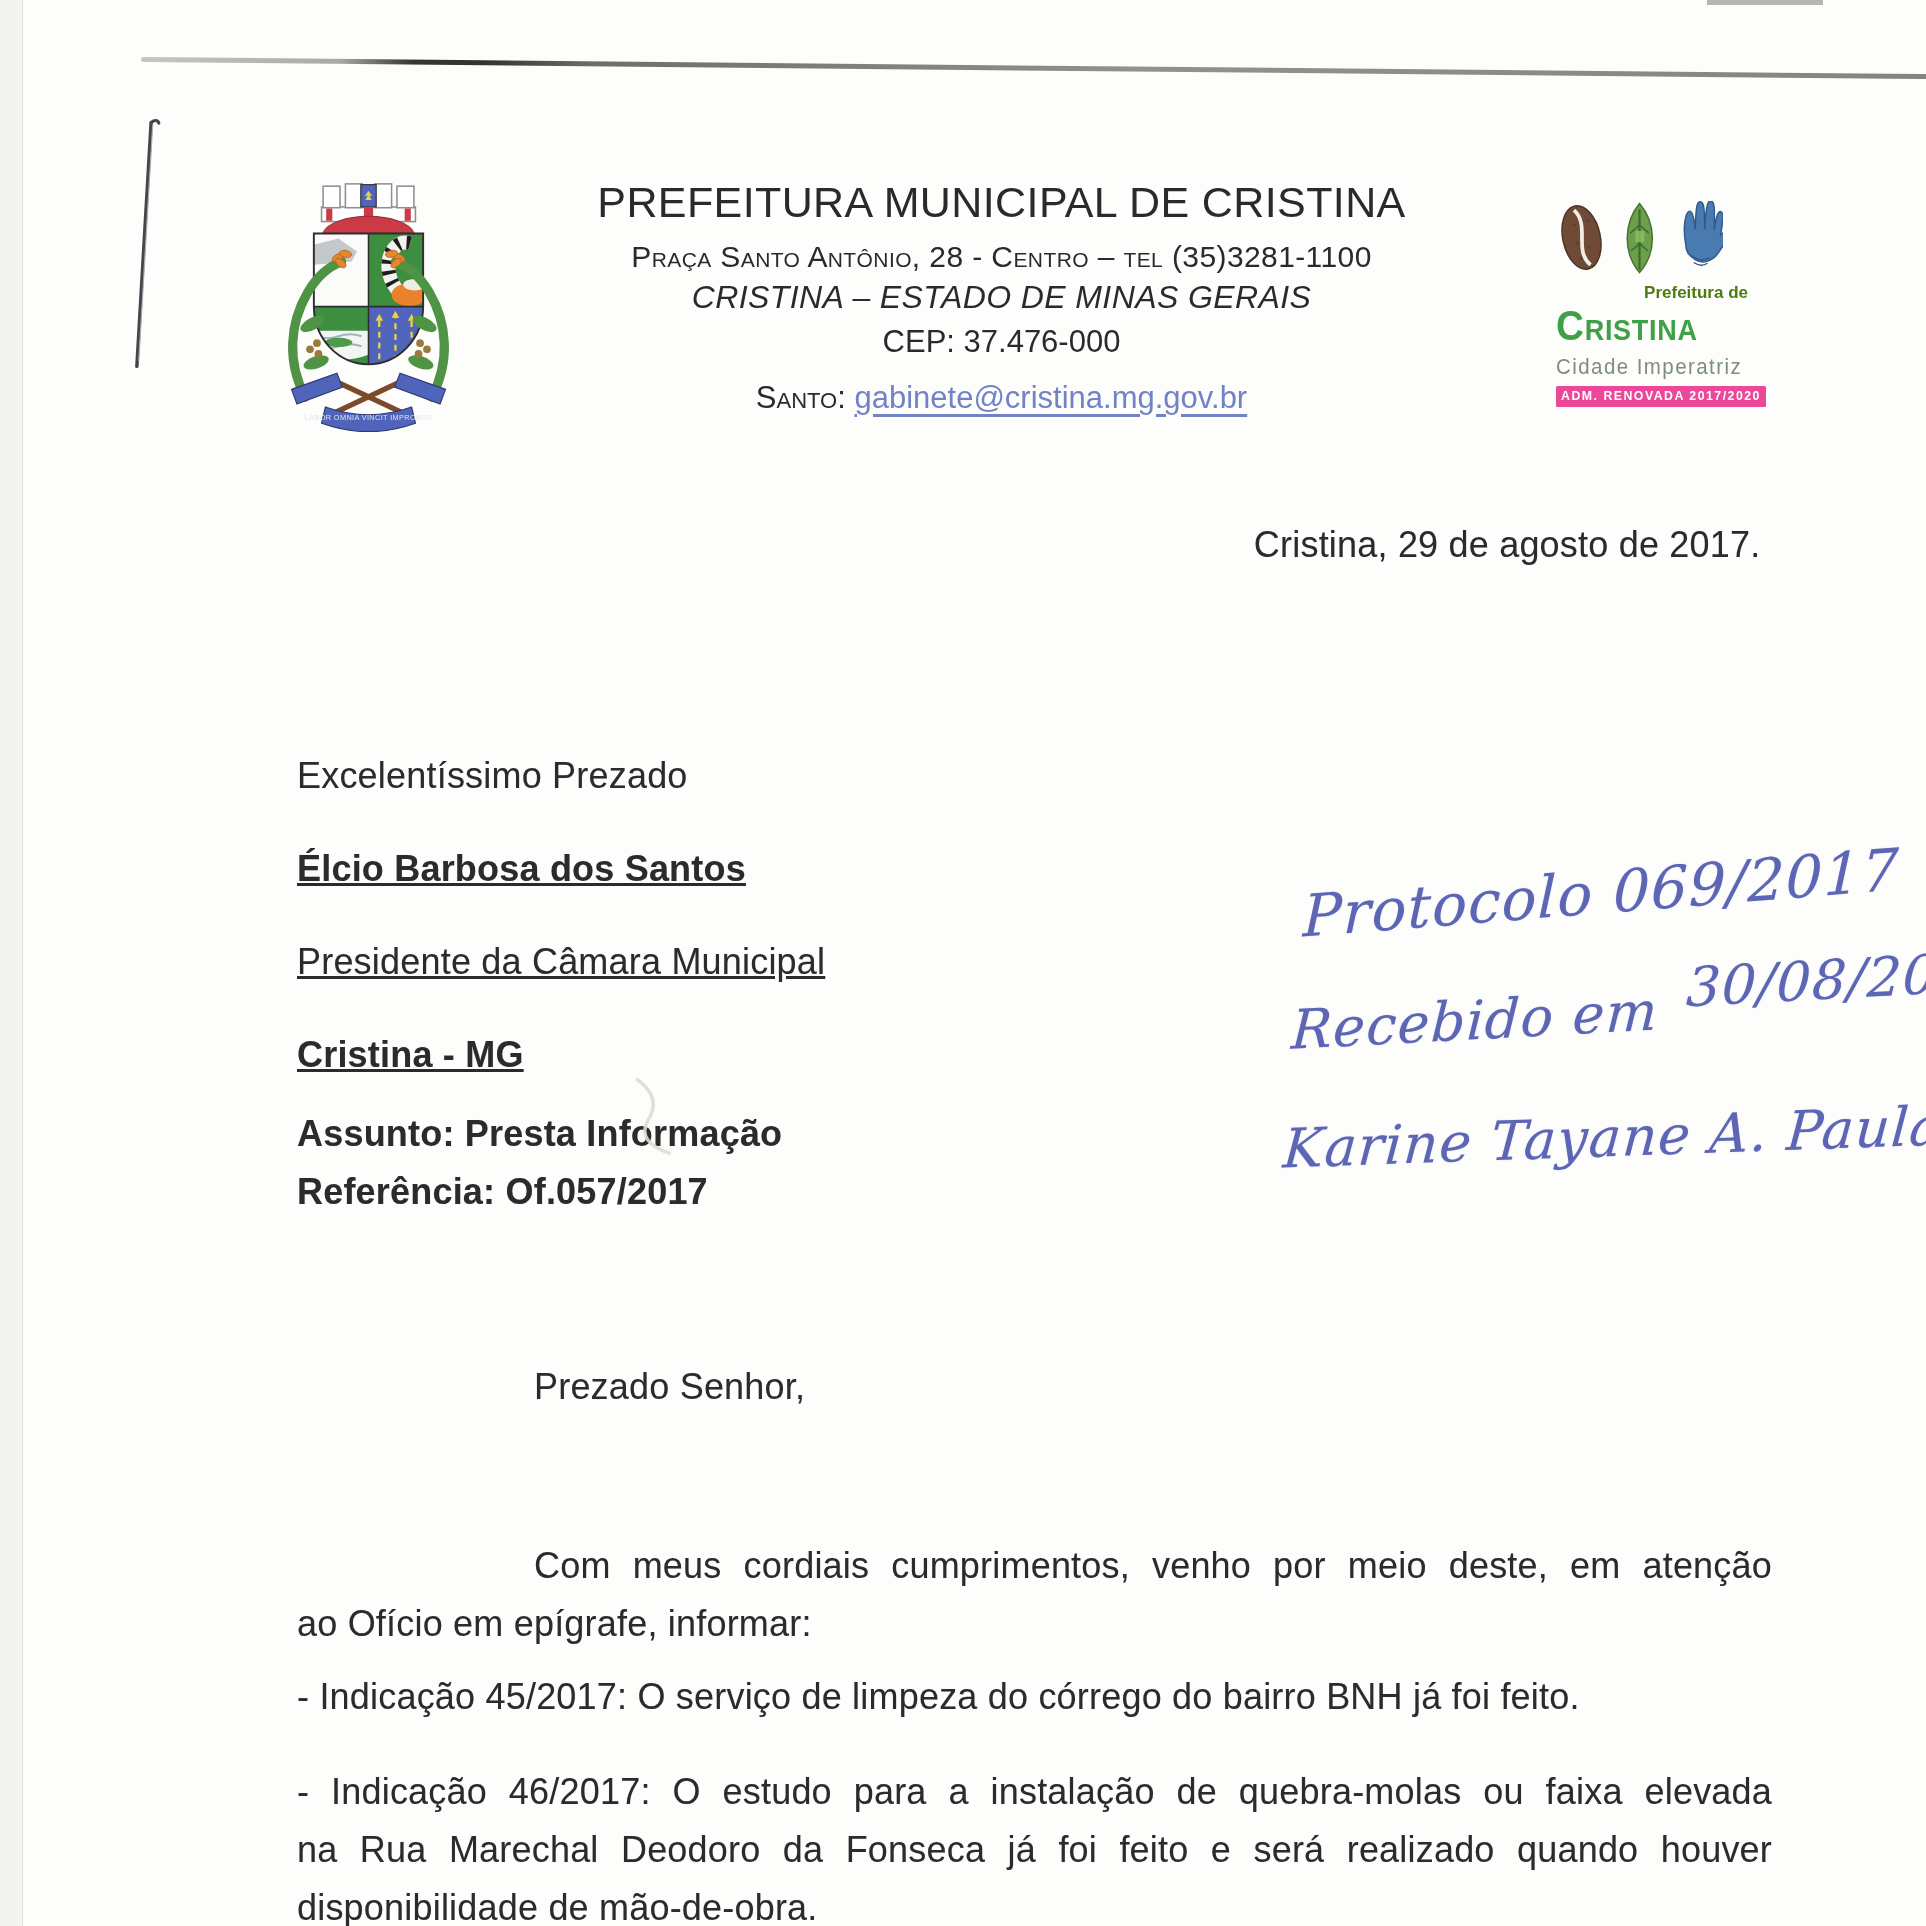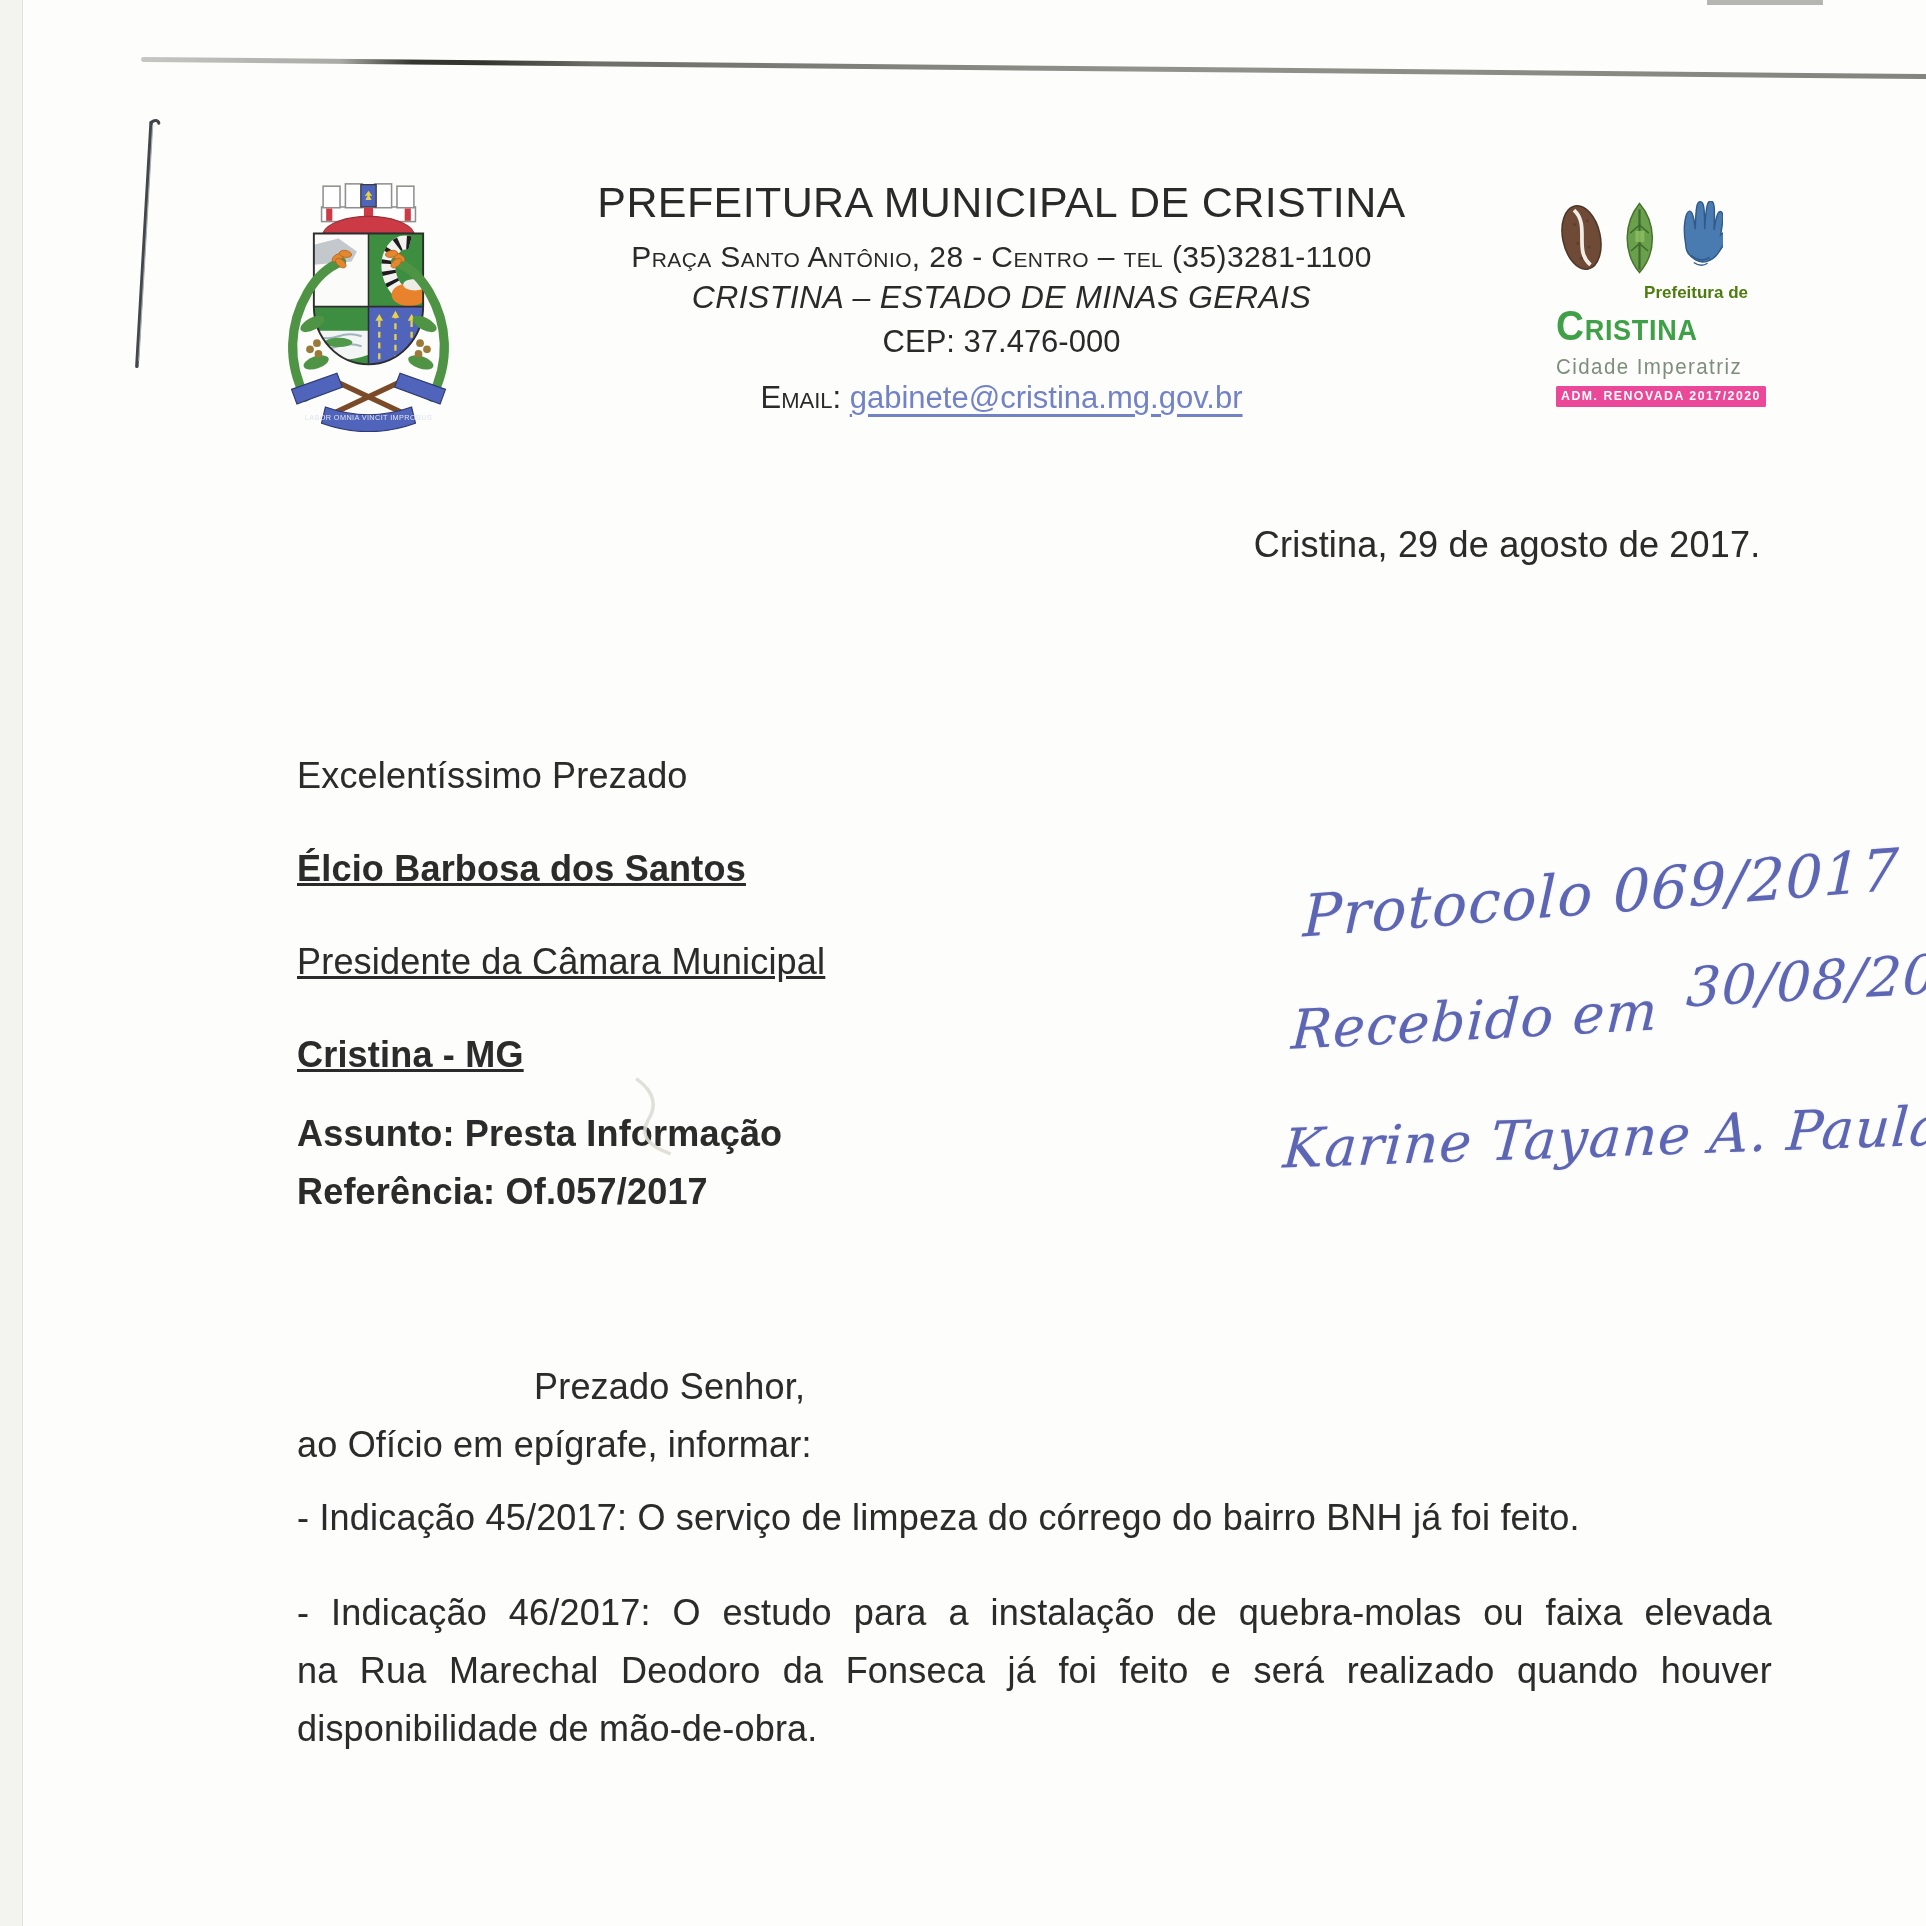--- a/index.html
+++ b/index.html
@@ -193,21 +193,21 @@
     </g>
     <text x="230" y="670" text-anchor="middle" font-size="19" letter-spacing="1" fill="#dfe3f2">LABOR OMNIA VINCIT IMPROBUS</text>
   </svg>
 
   <div class="hcenter">
     <div class="h-title">PREFEITURA MUNICIPAL DE CRISTINA</div>
     <div class="h-addr">Praça Santo Antônio, 28 - Centro – tel (35)3281-1100</div>
     <div class="h-state">CRISTINA – ESTADO DE MINAS GERAIS</div>
     <div class="h-cep">CEP: 37.476-000</div>
     <div class="h-email">
-      <span class="lbl">Email:</span>
+      <span class="lbl">Santo:</span>
       <span class="lnk">gabinete@cristina.mg.gov.br</span>
     </div>
   </div>
 
   <div class="brand">
     <div class="brand-icons">
       <svg width="45" height="79" viewBox="0 0 120 210">
         <ellipse cx="60" cy="105" rx="50" ry="86" transform="rotate(-12 60 105)" fill="#6e4a37" stroke="#4f3527" stroke-width="4"></ellipse>
         <path d="M40 32 C84 72 38 140 84 178" fill="none" stroke="#f2ede4" stroke-width="10"></path>
         <g fill="#4f3527" opacity="0.55">
@@ -245,20 +245,21 @@
 
     <div class="mt-salut">Excelentíssimo Prezado</div>
     <div class="bold mt-55">Élcio Barbosa dos Santos</div>
     <div class="mt-55">Presidente da Câmara Municipal</div>
     <div class="bold mt-55">Cristina - MG</div>
     <div class="bold mt-35">Assunto: Presta Informação</div>
     <div class="bold">Referência: Of.057/2017</div>
 
     <div class="mt-greet indent">Prezado Senhor,</div>
 
+    <div class="mt-intro jline indent">Com meus cordiais cumprimentos, venho por meio deste, em atenção</div>
     <div>ao Ofício em epígrafe, informar:</div>
 
     <div class="mt-i45">- Indicação 45/2017: O serviço de limpeza do córrego do bairro BNH já foi feito.</div>
 
     <div class="mt-i46 jline">- Indicação 46/2017: O estudo para a instalação de quebra-molas ou faixa elevada</div>
     <div class="jline">na Rua Marechal Deodoro da Fonseca já foi feito e será realizado quando houver</div>
     <div>disponibilidade de mão-de-obra.</div>
 
   </div>
 

